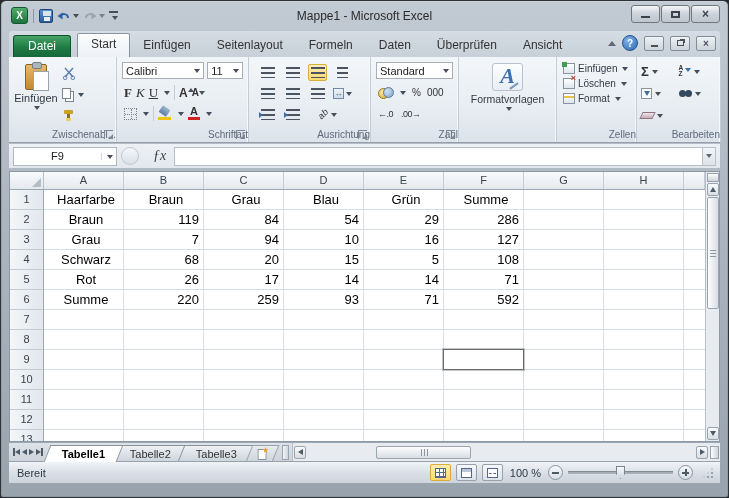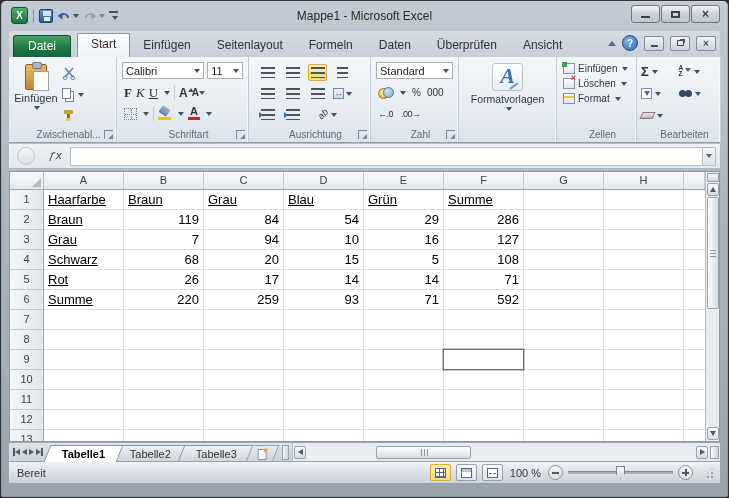--- a/index.html
+++ b/index.html
@@ -49,21 +49,21 @@
   .mini { width:20px; height:15px; border:1px solid #838c96; border-radius:2px; background:linear-gradient(#f0f3f6,#ccd3da);
           display:flex; align-items:center; justify-content:center; color:#49525b; }
   .mini .minus { width:7px; height:2px; background:#49525b; margin-top:5px; }
   .mini .rest { width:7px; height:6px; border:1px solid #49525b; box-shadow:2px -2px 0 -1px #49525b; }
   .mini .x { font-size:10px; font-weight:bold; }
 
   
   .ribbon { position:absolute; top:56px; left:8px; right:8px; height:86px;
             background:linear-gradient(180deg,#f3f6f9 0%,#e9eef3 55%,#dce3eb 100%); border-bottom:1px solid #96a0ab; display:flex; }
   .group { position:relative; flex-shrink:0; border-right:1px solid #c3cbd4; box-shadow:inset -1px 0 0 #f6f8fa; padding:4px 3px 16px; }
-  .g-label { position:absolute; bottom:2px; left:12px; right:0; text-align:center; font-size:10px; color:#5f6b79; }
+  .g-label { position:absolute; bottom:2px; left:12px; right:0; text-align:right; font-size:10px; color:#5f6b79; }
   .lnch { position:absolute; right:3px; bottom:3px; width:9px; height:9px; border-left:1px solid #7e8894; border-top:1px solid #7e8894; }
   .lnch::after { content:""; position:absolute; right:0; bottom:0; border-left:5px solid transparent; border-bottom:5px solid #7e8894; }
 
   .g-clip { width:108px; display:flex; }
   .paste-big { width:48px; display:flex; flex-direction:column; align-items:center; font-size:11px; color:#2f3944; padding-top:3px; }
   .clipicon { width:22px; height:26px; background:linear-gradient(#e7ba6a,#c3882f); border:1px solid #8a6420; border-radius:2px; position:relative; margin-bottom:2px; }
   .clipicon::before { content:""; position:absolute; left:6px; top:-3px; width:8px; height:5px; background:#aeb6bd; border:1px solid #767e85; border-radius:2px; }
   .clipicon::after { content:""; position:absolute; right:-3px; bottom:-2px; width:14px; height:18px; background:#fff; border:1px solid #9aa2aa; }
   .clip-col { display:flex; flex-direction:column; gap:3px; padding-top:3px; }
   .sbtn { height:18px; display:flex; align-items:center; gap:2px; padding:0 2px; }
@@ -134,41 +134,41 @@
   .bino::after { right:0; }
   .erase { width:13px; height:7px; background:linear-gradient(#f0e7ea,#c8aab6); border:1px solid #8d7480; transform:skewX(-25deg); }
 
   
   .fbar { position:absolute; top:143px; left:8px; right:8px; height:25px; background:linear-gradient(#eef1f5,#e2e8ee);
           border-bottom:1px solid #b2bac3; display:flex; align-items:center; padding:0 4px; }
   .namebox { width:104px; height:19px; background:#fff; border:1px solid #aeb7bf; display:flex; align-items:center; font-size:11px; color:#222; }
   .namebox .nb-txt { flex:1; text-align:center; }
   .nb-dd { width:15px; display:flex; justify-content:center; border-left:1px solid #d4dae0; }
   .fx-circle { width:18px; height:18px; border-radius:50%; background:linear-gradient(#f6f8fa,#d9dfe5); border:1px solid #bfc7cf; margin-left:4px; }
-  .fx { font-family:Liberation Mono, monospace; font-style:italic; font-size:11px; color:#3a434d; margin:0 8px 0 14px; }
+  .fx { font-family:Liberation Serif, serif; font-style:italic; font-size:14px; color:#3a434d; margin:0 8px 0 14px; }
   .finput { flex:1; height:19px; background:#fff; border:1px solid #b6bec7; border-right:none; }
   .fexp { width:14px; height:19px; background:linear-gradient(#f2f5f8,#dde3e9); border:1px solid #b6bec7; display:flex; align-items:center; justify-content:center; }
   .chev-dn { width:0; height:0; border:3px solid transparent; border-top:4px solid #5e6973; margin-top:3px; }
 
   
   .gridarea { position:absolute; top:170px; left:8px; right:8px; bottom:55px; background:#fff; border:1px solid #8e99a5; overflow:hidden; }
   .colheads { position:absolute; left:0; top:0; right:14px; height:18px; display:flex; background:linear-gradient(#f9fafc,#e4e9ee); border-bottom:1px solid #9aa7b4; }
   .corner { width:34px; border-right:1px solid #b7c0ca; position:relative; }
   .corner::after { content:""; position:absolute; right:2px; bottom:2px; border-left:9px solid transparent; border-bottom:9px solid #b4bcc5; }
   .ch { width:80px; border-right:1px solid #c3ccd5; font-size:11px; color:#39434e; text-align:center; line-height:17px; }
   .ch.part { flex:1; }
   .rowheads { position:absolute; left:0; top:18px; width:34px; bottom:0; background:linear-gradient(90deg,#f4f6f8,#e2e7ec); border-right:1px solid #9aa7b4; overflow:hidden; }
   .rh { height:20px; border-bottom:1px solid #c3ccd5; font-size:11px; color:#39434e; text-align:center; line-height:19px; }
   .cellsbg { position:absolute; left:34px; top:18px; right:14px; bottom:0;
              background-image:repeating-linear-gradient(to right, transparent 0 79px, #d9dfe8 79px 80px),
                               repeating-linear-gradient(to bottom, transparent 0 19px, #d9dfe8 19px 20px); }
   .datagrid { position:absolute; left:34px; top:18px; width:480px; height:120px; display:grid;
               grid-template-columns:repeat(6,80px); grid-auto-rows:20px; font-size:13px; color:#000; }
   .c { line-height:20px; white-space:nowrap; overflow:hidden; }
-  .c.t { padding-left:4px; text-align:left;text-decoration:underline; }
+  .c.t { padding-left:4px; text-align:center; }
   .c.n { padding-right:5px; text-align:right; }
   .selcell { position:absolute; left:433px; top:177px; width:81px; height:21px; border:1px solid #6b6b6b; outline:1px solid rgba(90,90,90,.35); }
 
   .vscroll { position:absolute; right:0; top:0; width:14px; bottom:0; background:#e8ecf1; border-left:1px solid #b6bec7; display:flex; flex-direction:column; align-items:center; }
   .vsplit { width:12px; height:9px; margin:1px 0; background:linear-gradient(#fdfdfe,#ccd3da); border:1px solid #9aa4ae; }
   .sbtn-arrow { width:12px; height:13px; background:linear-gradient(#fafbfc,#d8dde3); border:1px solid #9aa4ae; border-radius:2px; display:flex; align-items:center; justify-content:center; }
   .tri-up { border:3px solid transparent; border-bottom:5px solid #4e5a66; margin-top:-3px; }
   .tri-dn { border:3px solid transparent; border-top:5px solid #4e5a66; margin-top:3px; }
   .tri-lf { border:3px solid transparent; border-right:5px solid #4e5a66; margin-left:-3px; }
   .tri-rt { border:3px solid transparent; border-left:5px solid #4e5a66; margin-right:-3px; }
@@ -480,20 +480,26 @@
       <div class="erow">
           <span class="erase"></span>
           <span class="dd"></span>
         </div>
       <div class="erow"></div>
       <span class="g-label">Bearbeiten</span>
     </div>
   </div>
 
   <div class="fbar">
+    <span class="namebox">
+      <span class="nb-txt">F9</span>
+      <span class="nb-dd">
+          <span class="dd"></span>
+        </span>
+    </span>
     <span class="fx-circle"></span>
     <span class="fx">ƒx</span>
     <span class="finput"></span>
     <span class="fexp">
         <span class="chev-dn"></span>
       </span>
   </div>
 
   <div class="gridarea">
     <div class="cellsbg"></div>

